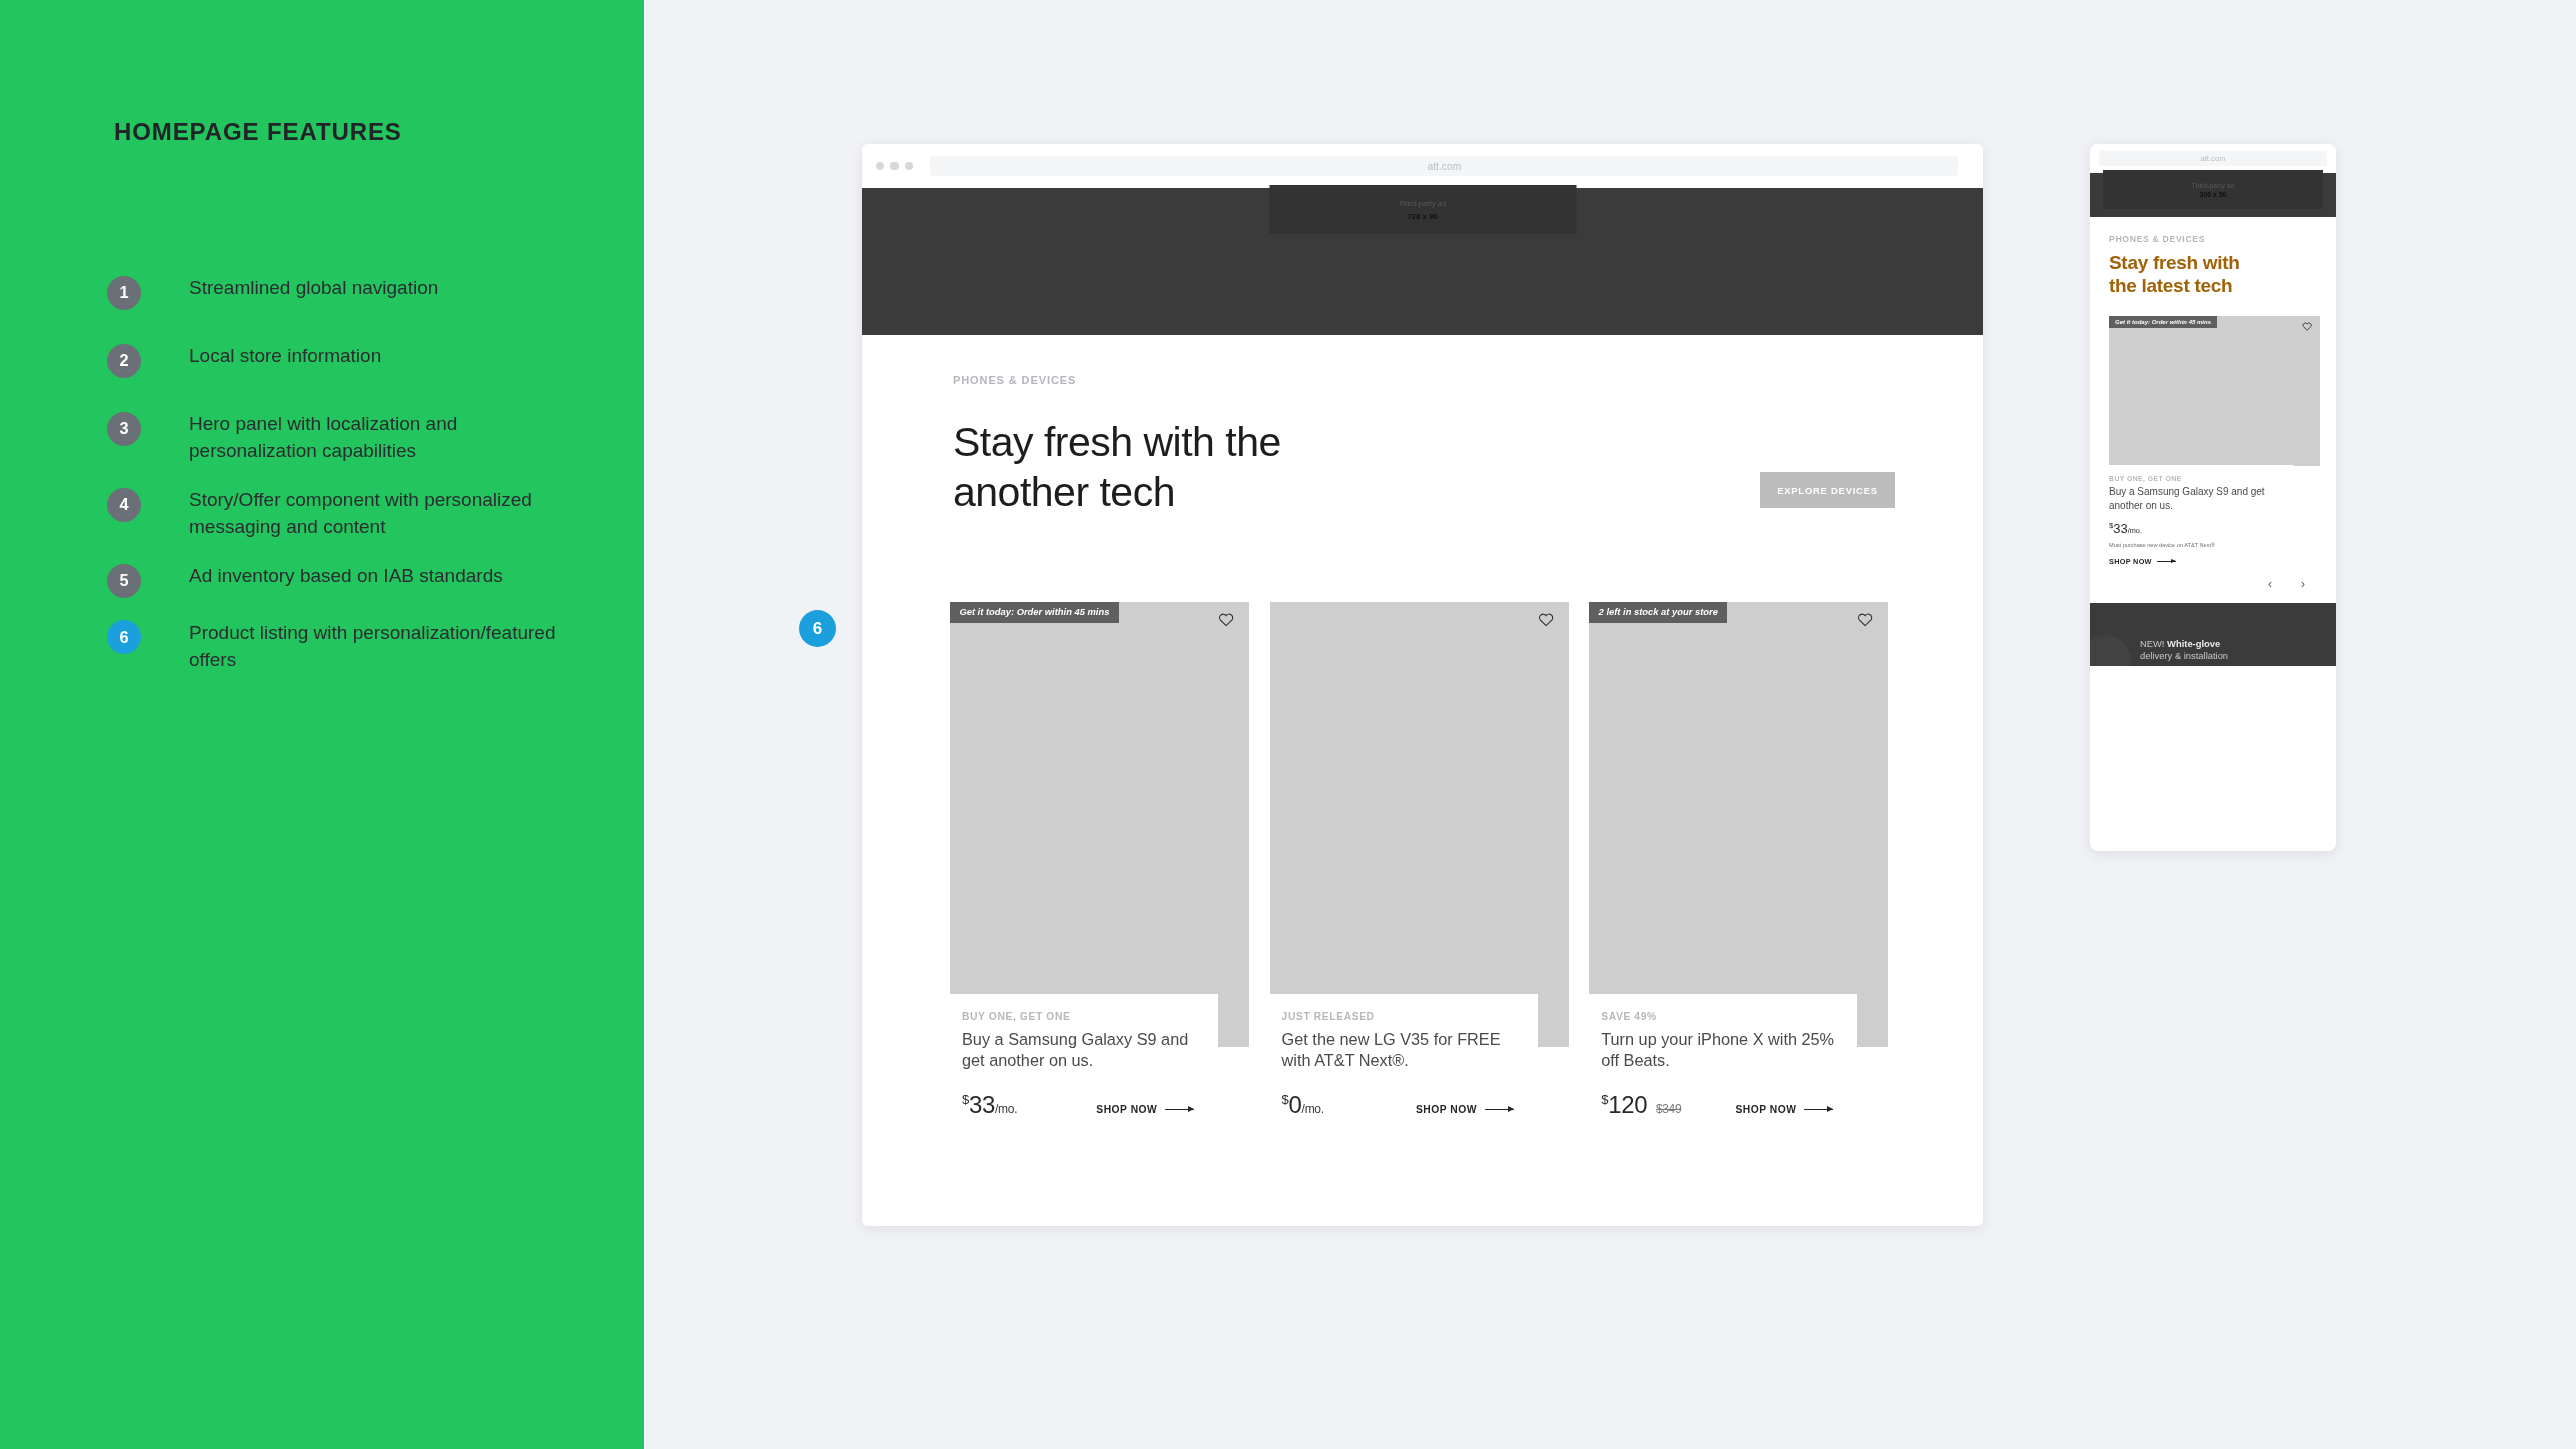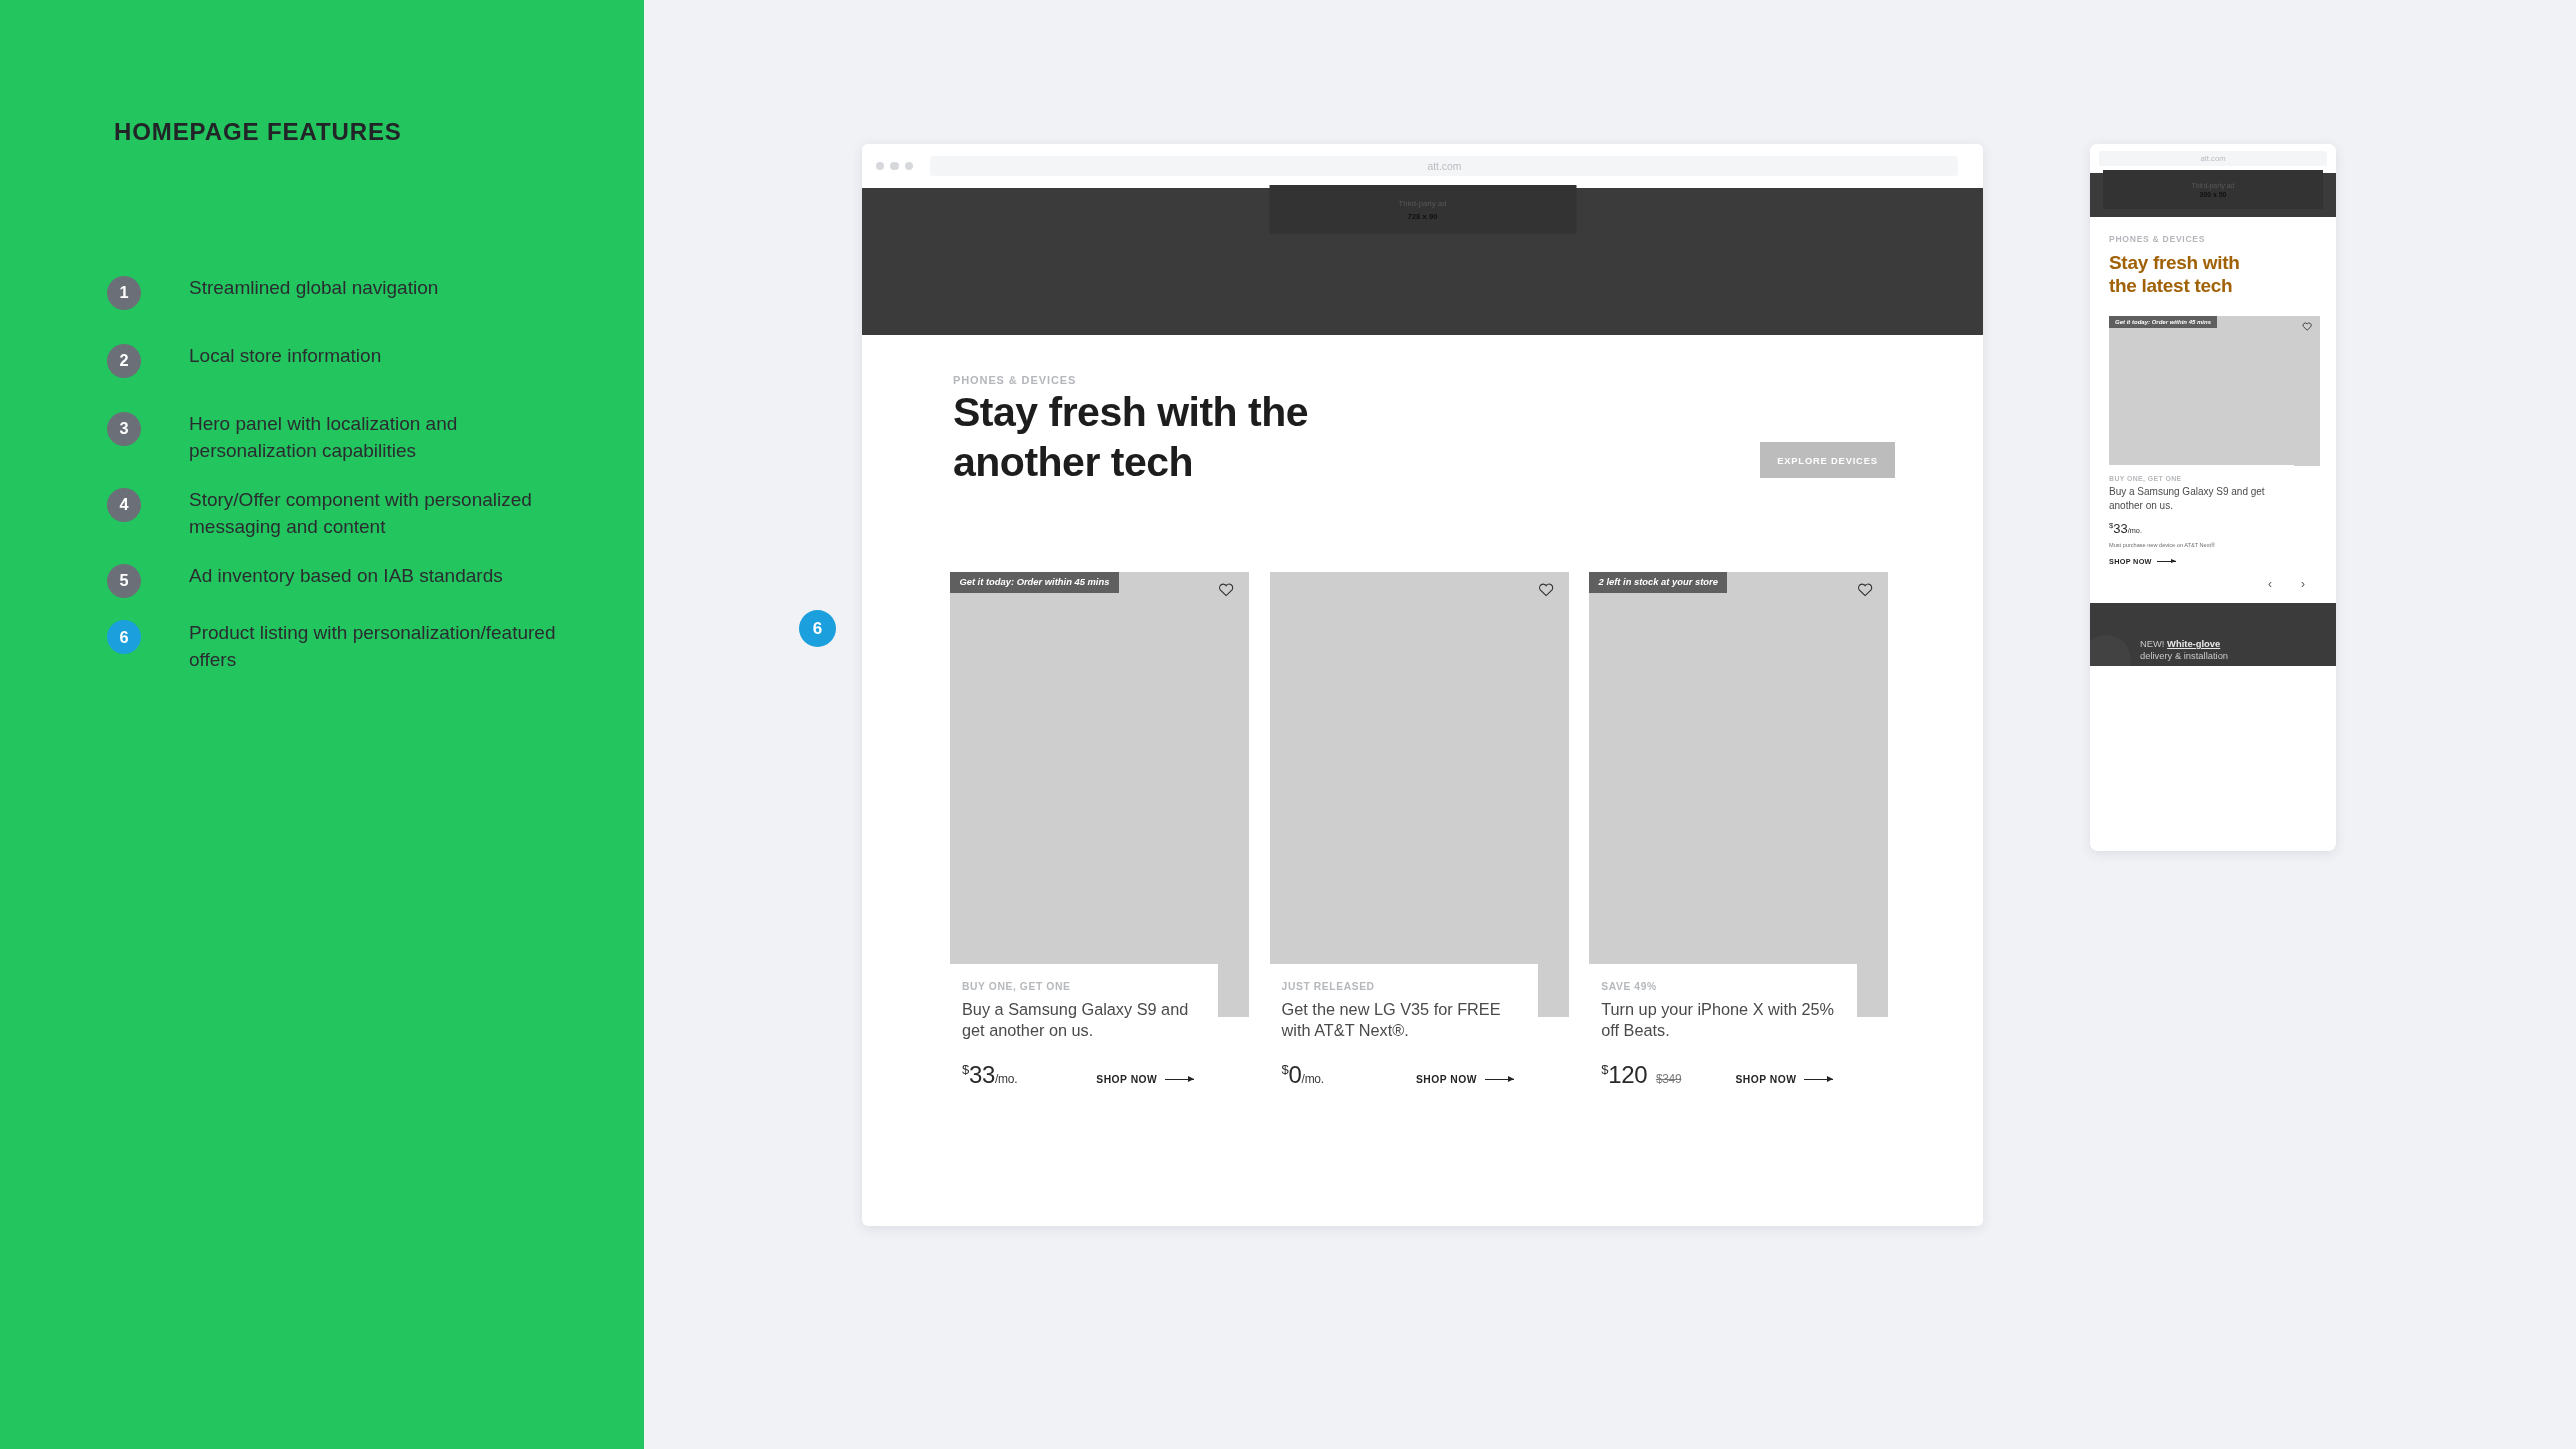--- a/index.html
+++ b/index.html
@@ -82,22 +82,22 @@
   #desktop-ad-label { font-size:7.7px; color:#575757; }
   #desktop-ad-size { font-size:7.7px; font-weight:bold; color:#111; margin-top:3.4px; }
 
   #desktop-content { padding:39px 0 0 0; }
   #desktop-eyebrow {
     margin-left:91px;
     font-size:11px; font-weight:bold; letter-spacing:0.9px; color:#b3b6bb;
   }
   #desktop-headline-row { display:flex; align-items:flex-end; }
   #desktop-headline {
-    margin-left:91px; margin-top:1px;
-    font-size:41px; line-height:1.22; font-weight:bold;
+    margin-left:91px; margin-top:31px;
+    font-size:41px; line-height:1.22; font-weight:normal;
     color:#1d1d1d; letter-spacing:-0.5px;
   }
   #explore-devices-button {
     margin-left:auto; margin-right:88px; margin-bottom:8.6px;
     width:135px; height:36px; background:#bcbcbc; color:#ffffff;
     font-size:9.4px; font-weight:bold; letter-spacing:0.8px;
     display:flex; align-items:center; justify-content:center;
     border:none; cursor:pointer; font-family:inherit;
   }
 
@@ -220,21 +220,21 @@
     margin-top:12px; height:63px; background:#3b3b3b; position:relative; overflow:hidden;
   }
   #mobile-footer-circle {
     position:absolute; left:-8.6px; bottom:-19px;
     width:50px; height:50px; border-radius:50%; background:#424242;
   }
   #mobile-footer-text {
     position:absolute; left:50px; bottom:3.4px; font-size:9.4px; color:#c8c8c8;
     line-height:1.3; white-space:nowrap;
   }
-  #mobile-footer-text b { color:#e9e9e9;text-decoration:underline; }
+  #mobile-footer-text b { color:#e9e9e9; }
 </style>
 </head>
 <body>
 
 <div id="left-panel">
   <div id="panel-title">HOMEPAGE FEATURES</div>
   <div id="feature-list">
 
     <div class="feature-row">
       <div class="feature-badge">1</div>

